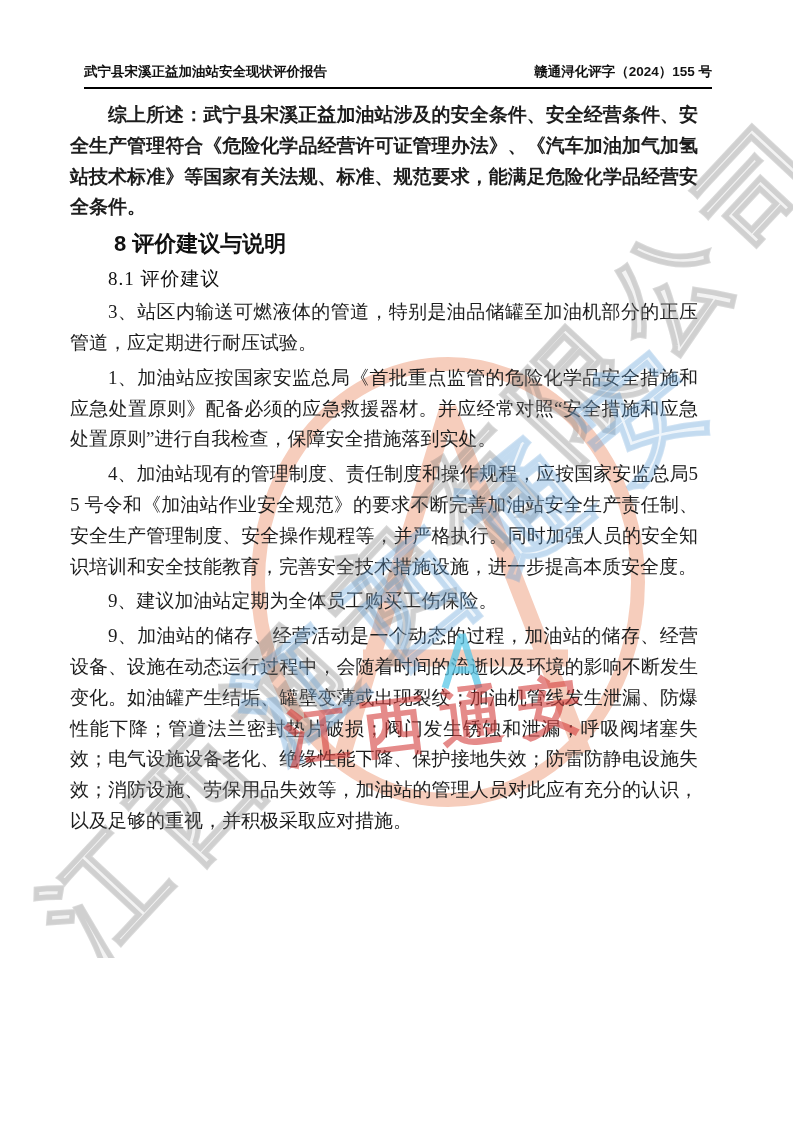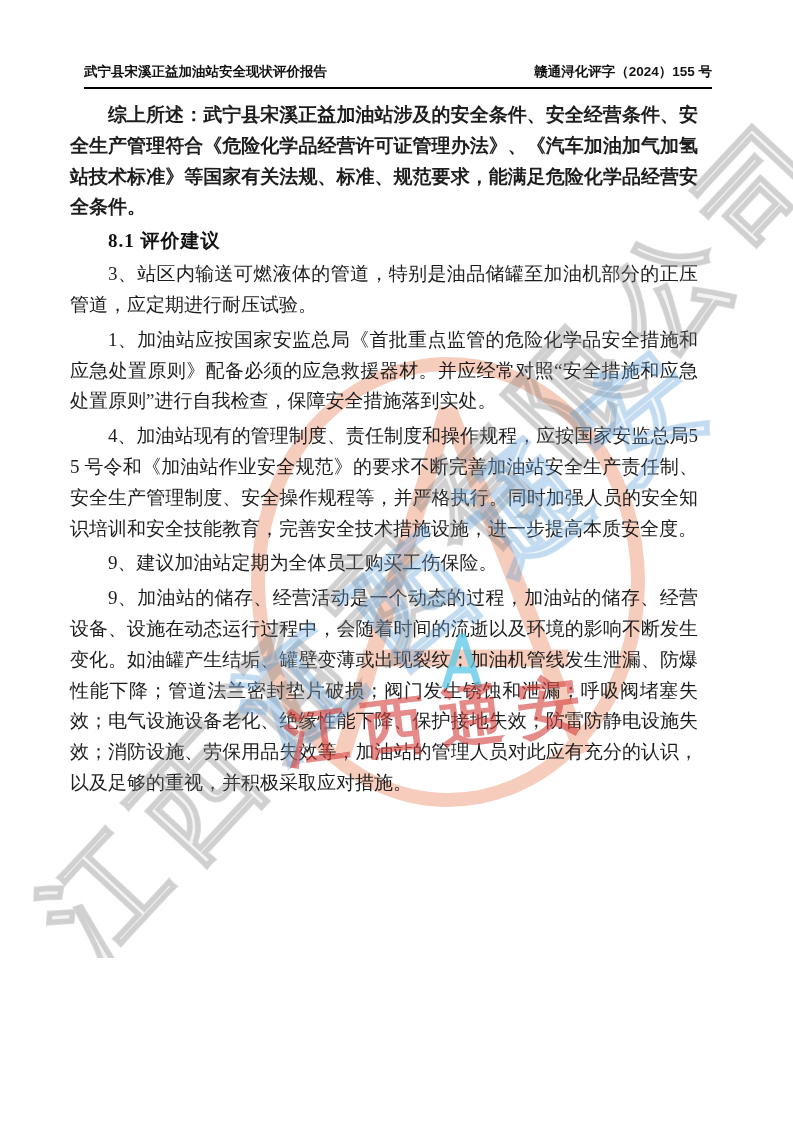--- a/index.html
+++ b/index.html
@@ -26,21 +26,21 @@
     word-break:break-all;
   }
   .content p { margin:0 0 4px 0; text-indent:2em; }
   .summary { font-weight:700; }
   .sec-heading {
     font-family:"Liberation Sans","DejaVu Sans",sans-serif;
     font-size:22px; line-height:34px; font-weight:700;
     margin:28px 0 0 0; text-indent:0; color:#111;
   }
   .sub-heading {
-    font-size:19px; line-height:28px; font-weight:700;
+    font-size:19px; line-height:28px; font-weight:400;
     margin:8px 0 4px 0; text-indent:0; color:#111; letter-spacing:1px;
   }
   
   .footer {
     position:absolute; left:0; top:1030px; width:100%; z-index:1;
     text-align:center; font-size:14px; color:#222;margin-top:32px;
   }
   
   .wm { position:absolute; pointer-events:none; }
   .wm-ring { left:238px; top:348px; width:420px; height:480px; z-index:0; opacity:0.5; }
@@ -79,20 +79,21 @@
   </svg>
 
   <div class="header">
     <span>武宁县宋溪正益加油站安全现状评价报告</span>
     <span>赣通浔化评字（2024）155 号</span>
   </div>
   <div class="header-rule"></div>
 
   <div class="content">
     <p class="summary">综上所述：武宁县宋溪正益加油站涉及的安全条件、安全经营条件、安全生产管理符合《危险化学品经营许可证管理办法》、《汽车加油加气加氢站技术标准》等国家有关法规、标准、规范要求，能满足危险化学品经营安全条件。</p>
+    <p class="sec-heading">8 评价建议与说明</p>
     <p class="sub-heading">8.1 评价建议</p>
     <p>3、站区内输送可燃液体的管道，特别是油品储罐至加油机部分的正压管道，应定期进行耐压试验。</p>
     <p>1、加油站应按国家安监总局《首批重点监管的危险化学品安全措施和应急处置原则》配备必须的应急救援器材。并应经常对照“安全措施和应急处置原则”进行自我检查，保障安全措施落到实处。</p>
     <p>4、加油站现有的管理制度、责任制度和操作规程，应按国家安监总局55 号令和《加油站作业安全规范》的要求不断完善加油站安全生产责任制、安全生产管理制度、安全操作规程等，并严格执行。同时加强人员的安全知识培训和安全技能教育，完善安全技术措施设施，进一步提高本质安全度。</p>
     <p>9、建议加油站定期为全体员工购买工伤保险。</p>
     <p>9、加油站的储存、经营活动是一个动态的过程，加油站的储存、经营设备、设施在动态运行过程中，会随着时间的流逝以及环境的影响不断发生变化。如油罐产生结垢、罐壁变薄或出现裂纹；加油机管线发生泄漏、防爆性能下降；管道法兰密封垫片破损；阀门发生锈蚀和泄漏；呼吸阀堵塞失效；电气设施设备老化、绝缘性能下降、保护接地失效；防雷防静电设施失效；消防设施、劳保用品失效等，加油站的管理人员对此应有充分的认识，以及足够的重视，并积极采取应对措施。</p>
   </div>
 
   <div class="wm wm-gray">江西通安有限公司</div>
   <div class="wm wm-blue">江西通安</div>

